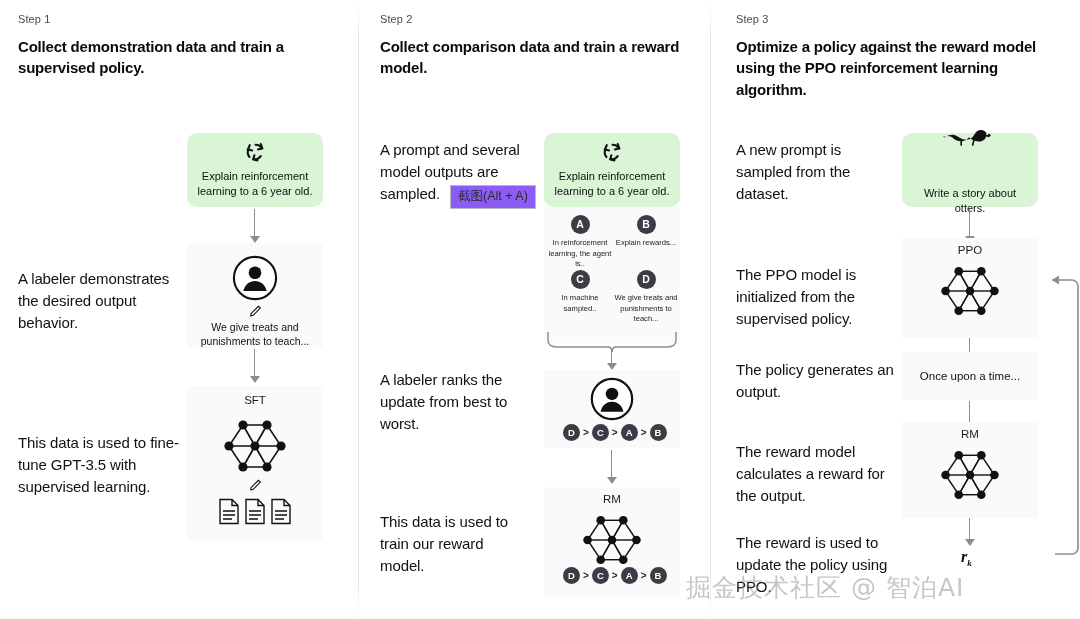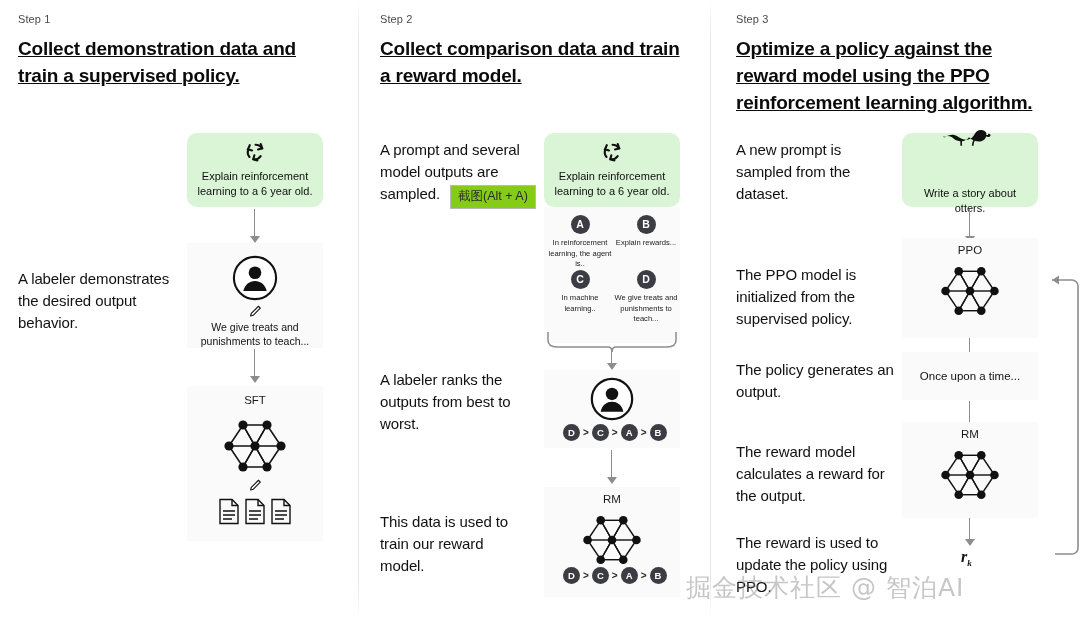--- a/index.html
+++ b/index.html
@@ -17,22 +17,22 @@
   .divider { position: absolute; top: 0; width: 1px; height: 619px;
              background: linear-gradient(to bottom, rgba(0,0,0,0) 0%, #e6e6e6 6%, #e6e6e6 94%, rgba(0,0,0,0) 100%); }
 
   .col { position: absolute; top: 0; width: 360px; height: 619px; }
   .col1 { left: 0; }
   .col2 { left: 360px; padding-left: 8px; }
   .col3 { left: 718px; }
 
   
   .step-label { position: absolute; font-size: 11px; color: #4a4a4a; letter-spacing: .1px; }
-  .step-title { position: absolute; font-size: 19px; font-weight: 700; line-height: 1.42;
-                color: #0b0b0b; letter-spacing: -.2px; text-decoration: underline; }
+  .step-title { position: absolute; font-size: 15px; font-weight: 700; line-height: 1.42;
+                color: #0b0b0b; letter-spacing: -.2px; }
 
   
   .para { position: absolute; font-size: 15px; line-height: 1.47; color: #111; letter-spacing: -.1px; }
 
   
   .panel { position: absolute; background: #fafafa; border-radius: 2px; }
 
   
   .prompt-card { position: absolute; background: #d9f5d6; border-radius: 10px;
                  display: flex; flex-direction: column; align-items: center;
@@ -58,21 +58,21 @@
                  margin: 0 auto 4px; }
   .tile .ttext { font-size: 7.6px; line-height: 1.4; color: #1a1a1a; }
 
   
   .rank { position: absolute; display: flex; align-items: center; gap: 3px; }
   .rank .rb { width: 17px; height: 17px; border-radius: 50%; background: #3c3c44; color:#fff;
               font-size: 9.5px; font-weight: 700; line-height: 17px; text-align: center; }
   .rank .gt { font-size: 10px; color: #2a2a2a; font-weight: 700; }
 
   
-  .tooltip { position: absolute; background: #84cc16; border: 1px solid #b9b9b9;
+  .tooltip { position: absolute; background: #8b5cf6; border: 1px solid #b9b9b9;
              font-size: 12.5px; color: #2b2b2b; padding: 2px 7px 3px; white-space: nowrap;
              box-shadow: 0 0 0 1px rgba(255,255,255,.6); }
 
   
   .watermark { position: absolute; font-size: 25px; color: rgba(120,120,120,.42);
                white-space: nowrap; letter-spacing: 1px;
                font-family: "DejaVu Sans", "Liberation Sans", sans-serif; }
 
   
   .rsym { position: absolute; font-style: italic; font-weight: 700; font-size: 16px;
@@ -87,20 +87,21 @@
 <div class="page">
 
   <div class="divider" style="left:358px"></div>
   <div class="divider" style="left:710px"></div>
 
   <div class="col col1">
     <div class="step-label" style="left:18px; top:13px;">Step 1</div>
     <div class="step-title" style="left:18px; top:36px; width:300px;">Collect demonstration data and train a supervised policy.</div>
 
     <div class="para" style="left:18px; top:268px; width:175px;">A labeler demonstrates the desired output behavior.</div>
+    <div class="para" style="left:18px; top:432px; width:165px;">This data is used to fine-tune GPT-3.5 with supervised learning.</div>
 
     <div class="prompt-card" style="left:187px; top:133px; width:136px; height:74px;">
       <span class="prompt-ico">
         <svg width="22" height="22" viewBox="0 0 24 24" fill="none" stroke="#111" stroke-width="2.3" stroke-linecap="round">
           <path d="M19.5 8.2A8 8 0 0 0 12.6 4.1"></path>
           <path d="M4.6 9.6A8 8 0 0 0 6.0 17.4"></path>
           <path d="M10.6 19.8A8 8 0 0 0 18.2 16.4"></path>
           <path d="M18.3 3.4l1.6 4.6-4.6 1.3"></path>
           <path d="M8.0 3.9L4.4 7.1l1.1 3.3" stroke-width="0"></path>
           <path d="M6.3 4.6L4.3 9.0l4.5 1.3"></path>
@@ -197,21 +198,21 @@
           </span>
       </div>
     </div>
   </div>
 
   <div class="col col2">
     <div class="step-label" style="left:20px; top:13px;">Step 2</div>
     <div class="step-title" style="left:20px; top:36px; width:310px;">Collect comparison data and train a reward model.</div>
 
     <div class="para" style="left:20px; top:139px; width:150px;">A prompt and several model outputs are sampled.</div>
-    <div class="para" style="left:20px; top:369px; width:160px;">A labeler ranks the outputs from best to worst.</div>
+    <div class="para" style="left:20px; top:369px; width:160px;">A labeler ranks the update from best to worst.</div>
     <div class="para" style="left:20px; top:511px; width:150px;">This data is used to train our reward model.</div>
 
     <div class="prompt-card" style="left:184px; top:133px; width:136px; height:74px;">
       <span class="prompt-ico">
         <svg width="22" height="22" viewBox="0 0 24 24" fill="none" stroke="#111" stroke-width="2.3" stroke-linecap="round">
           <path d="M19.5 8.2A8 8 0 0 0 12.6 4.1"></path>
           <path d="M4.6 9.6A8 8 0 0 0 6.0 17.4"></path>
           <path d="M10.6 19.8A8 8 0 0 0 18.2 16.4"></path>
           <path d="M18.3 3.4l1.6 4.6-4.6 1.3"></path>
           <path d="M6.3 4.6L4.3 9.0l4.5 1.3"></path>
@@ -225,21 +226,21 @@
       <div class="tile" style="left:2px; top:8px;">
         <div class="badge">A</div>
         <div class="ttext">In reinforcement learning, the agent is..</div>
       </div>
       <div class="tile" style="left:68px; top:8px;">
         <div class="badge">B</div>
         <div class="ttext">Explain rewards...</div>
       </div>
       <div class="tile" style="left:2px; top:63px;">
         <div class="badge">C</div>
-        <div class="ttext">In machine learning..</div>
+        <div class="ttext">In machine sampled..</div>
       </div>
       <div class="tile" style="left:68px; top:63px;">
         <div class="badge">D</div>
         <div class="ttext">We give treats and punishments to teach...</div>
       </div>
     </div>
 
     <div style="position:absolute; left:184px; top:330px;">
       <svg width="136" height="26" viewBox="0 0 136 26" fill="none" stroke="#8d8d8d" stroke-width="1.5">
         <path d="M4 2v8c0 5 4 7 9 7h51c3 0 4 2 4 5"></path>

